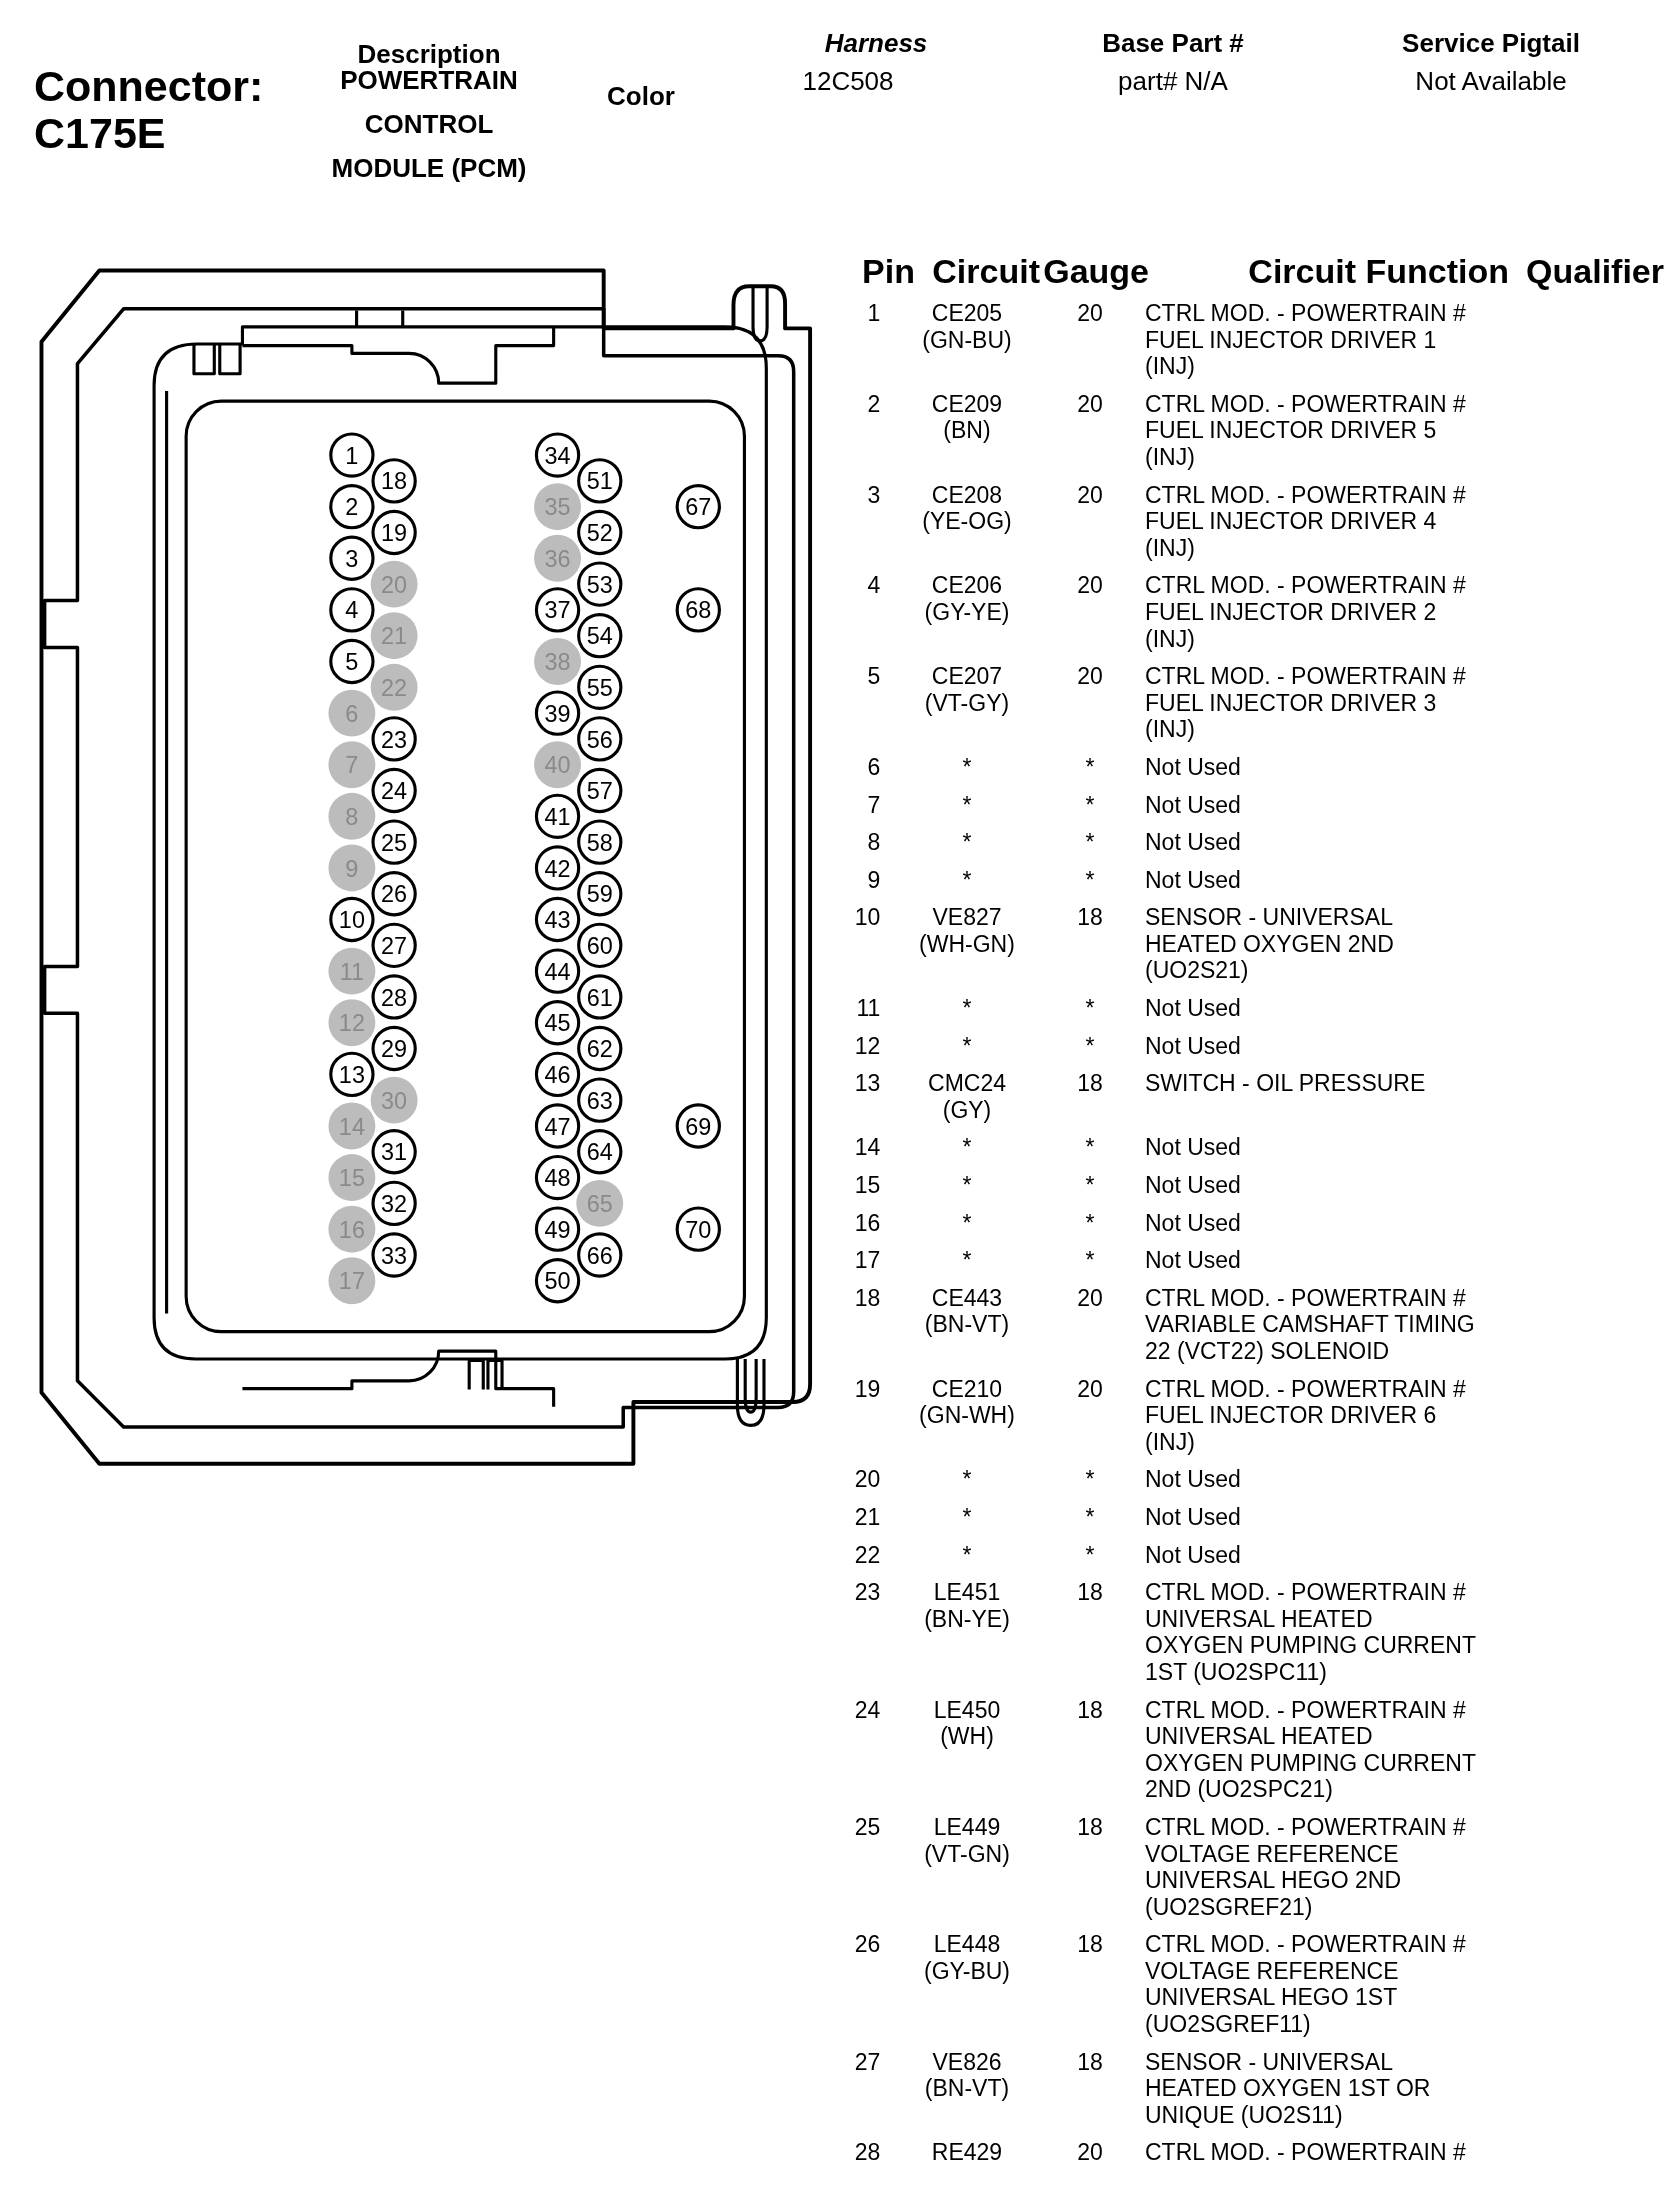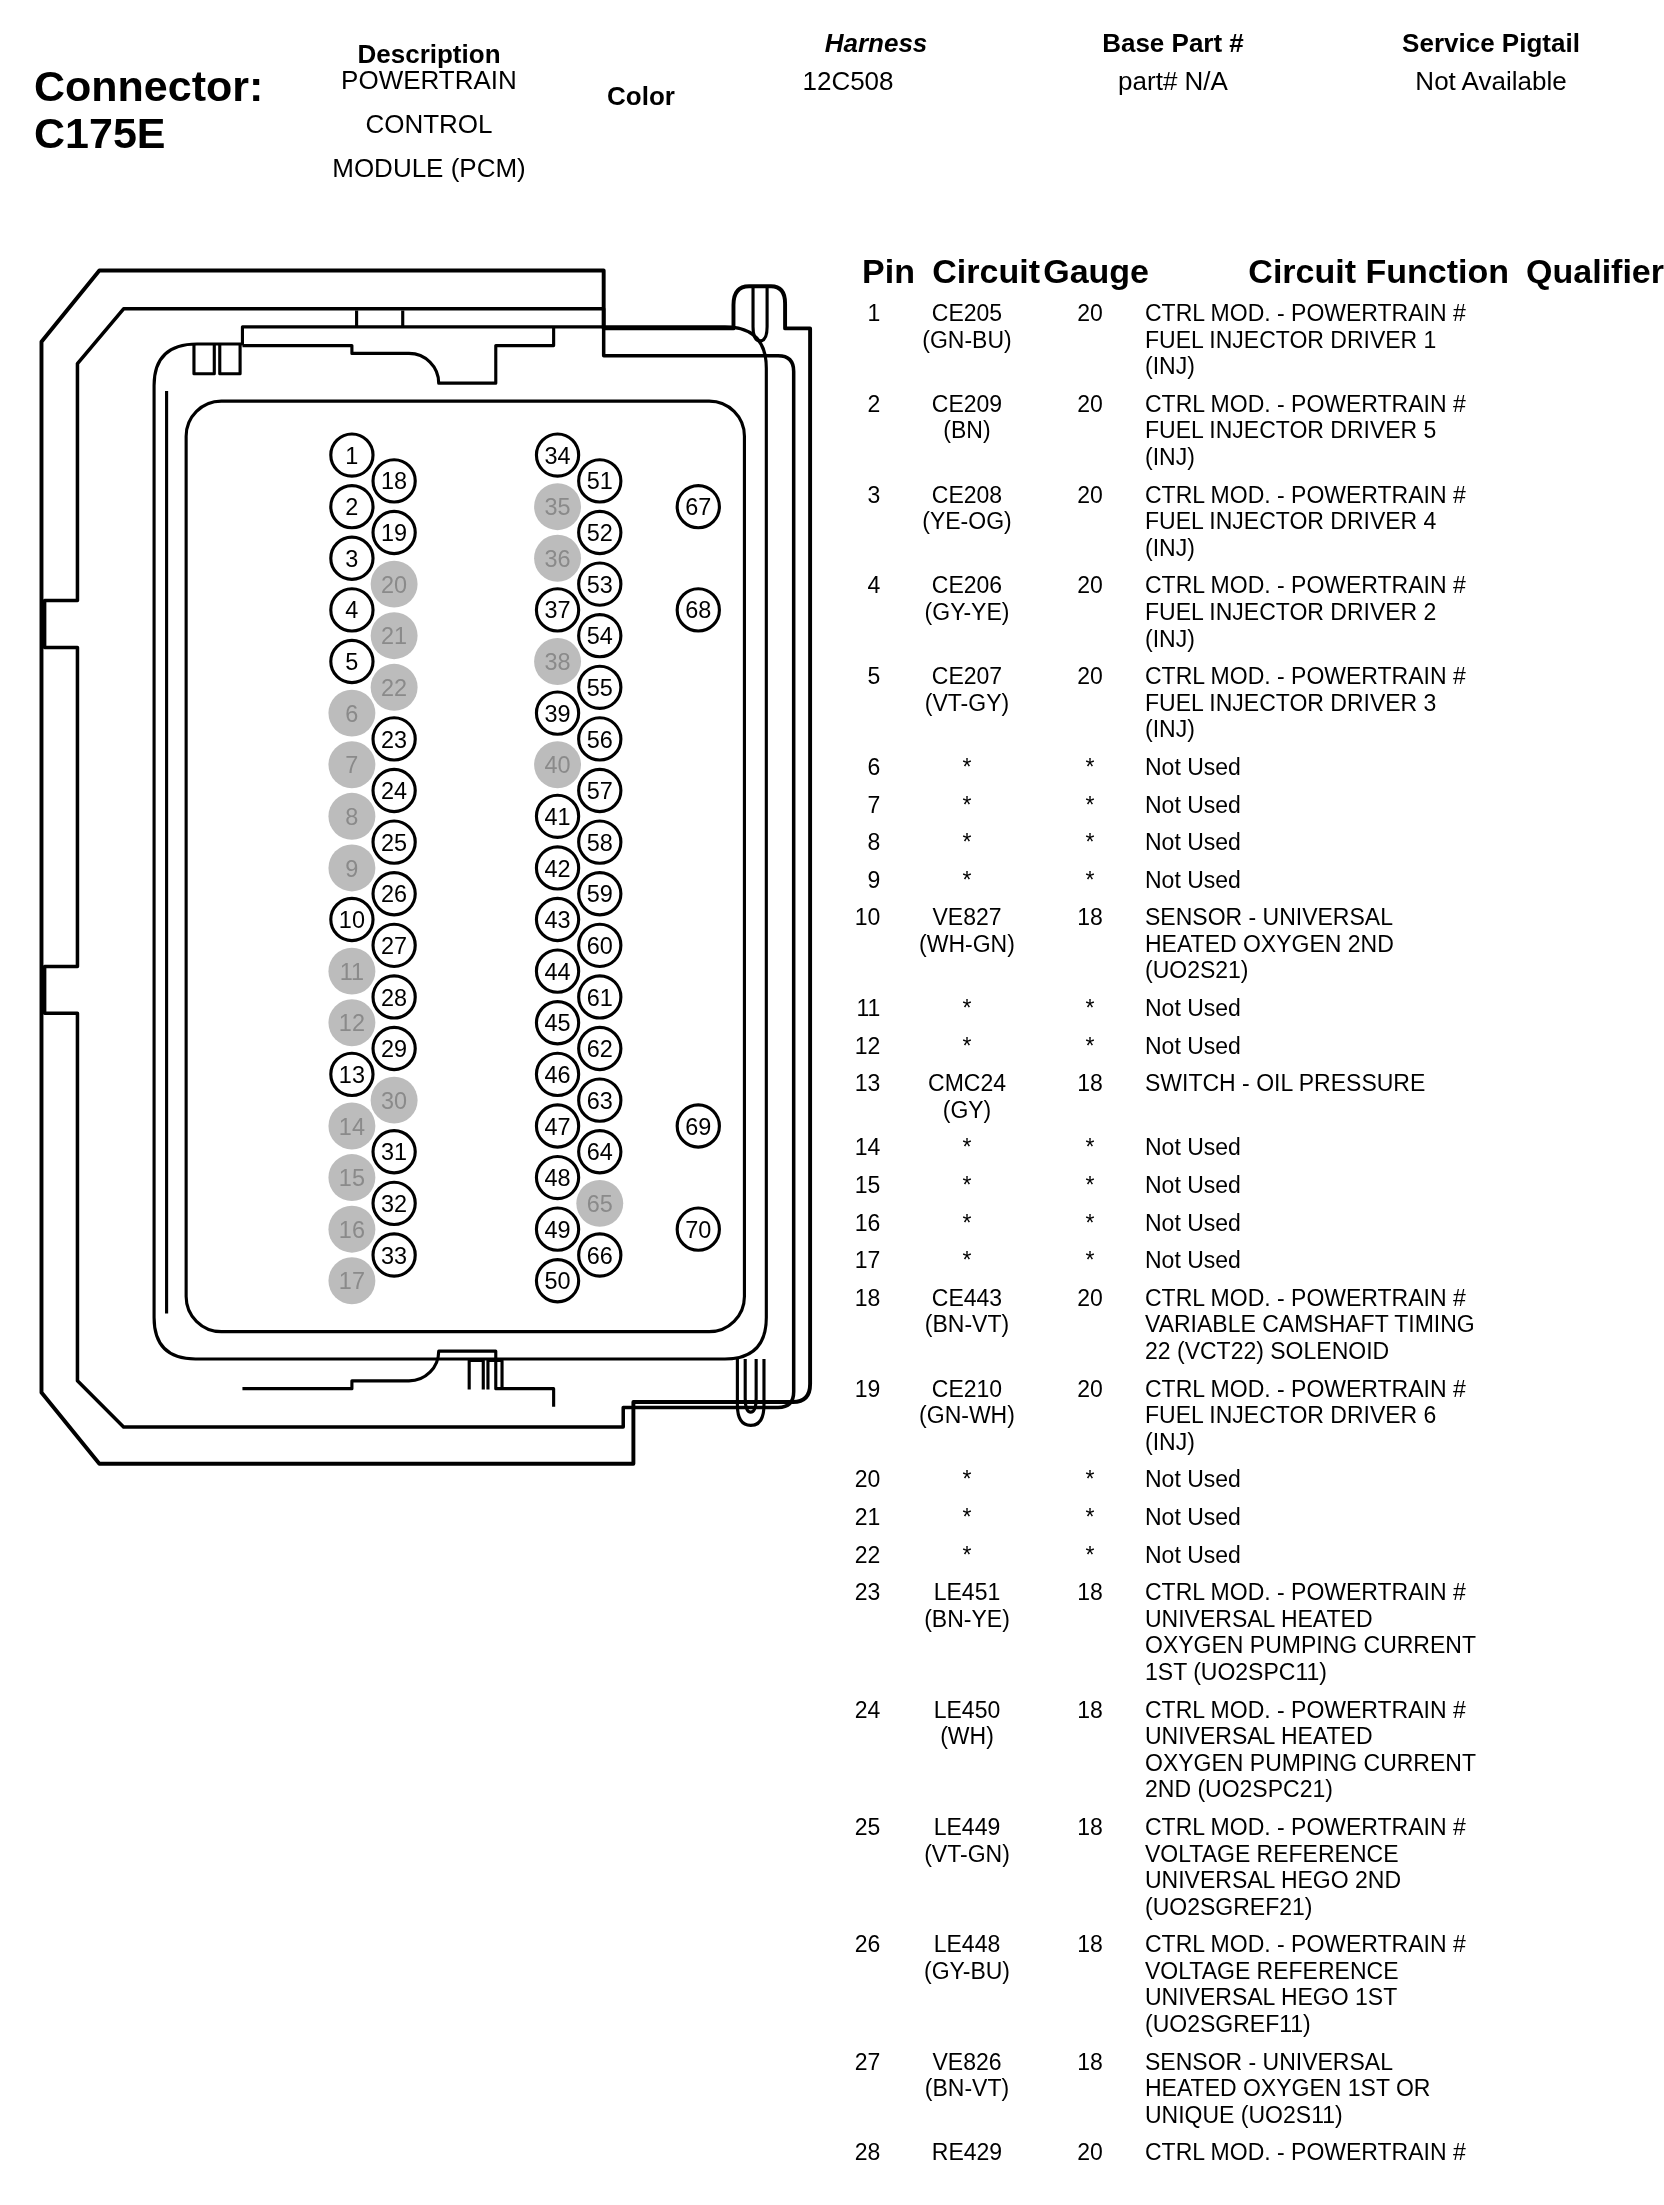--- a/index.html
+++ b/index.html
@@ -52,21 +52,21 @@
 <body>
 
 <div class="abs connector-title">
   <div>Connector:</div>
   <div>C175E</div>
 </div>
 
 <div class="abs hdr-col" style="left:429px;top:28px;margin-top:11px;">
   <div class="hdr-label">Description</div>
 </div>
-<div class="abs hdr-col hdr-value" style="left:429px;top:58px;">
+<div class="abs hdr-col hdr-value" style="left:429px;top:58px;font-weight:bold;">
     <div>POWERTRAIN</div>
     <div>CONTROL</div>
     <div>MODULE (PCM)</div>
   </div>
 
 <div class="abs hdr-col hdr-label" style="left:641px;top:81px;">Color</div>
 
 <div class="abs hdr-col" style="left:876px;top:28px;font-style:italic;">
   <div class="hdr-label">Harness</div>
 </div>

